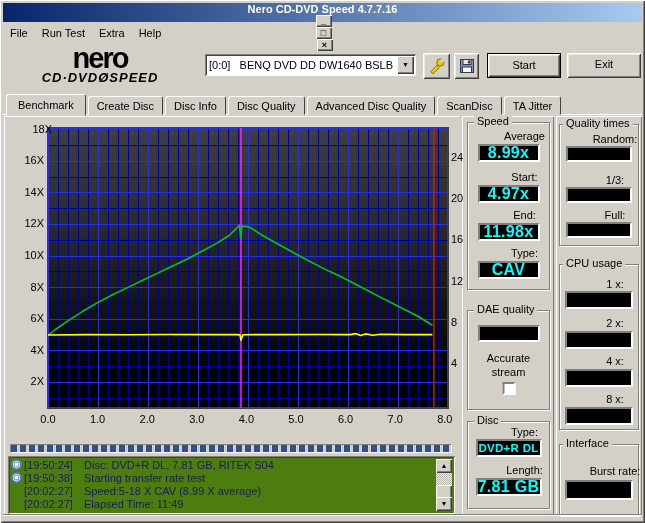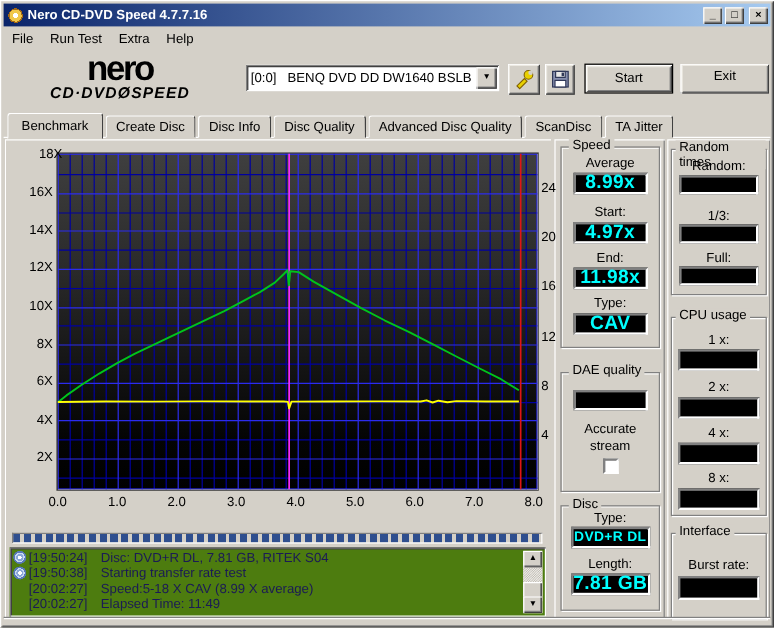--- a/index.html
+++ b/index.html
@@ -1,20 +1,20 @@
 <!DOCTYPE html>
 <html style="--lcd: #00ffff;"><head>
 <meta charset="utf-8">
 <style>
   html,body{margin:0;padding:0;background:#808080;}
   *{box-sizing:border-box;font-family:"Liberation Sans","DejaVu Sans",sans-serif;}
   #win{position:relative;width:645px;height:523px;background:#d4d0c8;overflow:hidden;
        box-shadow:inset 1px 1px 0 #ffffff, inset -1px -1px 0 #404040, inset 2px 2px 0 #d4d0c8, inset -2px -2px 0 #808080;}
   .titlebar{position:absolute;left:3px;top:3px;right:3px;height:19px;
-       background:linear-gradient(90deg,#0a246a,#a6caf0);display:flex;align-items:center;padding:0 2px;}
+       background:linear-gradient(90deg,#0a246a,#a6caf0);display:flex;align-items:center;padding:0 2px;flex-direction:column;}
   .titlebar .appicon{width:14px;height:14px;border-radius:50%;margin:0 3px 0 1px;
        background:radial-gradient(circle at 50% 50%, #ffffff 0 2px, #f0c84a 2px 5px, #a06818 5px 6px, transparent 6px);}
   .titlebar .ttext{color:#fff;font-weight:bold;font-size:11px;flex:1;white-space:nowrap;}
   .winbtn{width:16px;height:14px;background:#d4d0c8;margin-left:2px;font-size:9px;line-height:12px;text-align:center;
        box-shadow:inset 1px 1px 0 #fff, inset -1px -1px 0 #404040, inset -2px -2px 0 #808080;color:#000;font-weight:bold;}
   .menubar{position:absolute;left:3px;top:23px;right:3px;height:19px;display:flex;align-items:center;font-size:11px;}
   .menubar .mi{padding:2px 7px;}
   
   .logo{position:absolute;left:14px;top:46px;width:172px;text-align:center;color:#000;}
   .logo .l1{font-size:29px;font-weight:bold;letter-spacing:-2px;line-height:24px;}
@@ -57,21 +57,21 @@
        background:#d4d0c8;}
   .scrollv .sbtn{position:absolute;left:0;width:16px;height:14px;background:#d4d0c8;font-size:7px;line-height:13px;text-align:center;
        box-shadow:inset 1px 1px 0 #fff, inset -1px -1px 0 #404040, inset -2px -2px 0 #808080;}
   .scrollv .track{position:absolute;left:0;top:14px;bottom:14px;width:16px;background-color:#efede8;
        background-image:linear-gradient(45deg,#b8b4ac 25%,transparent 25%,transparent 75%,#b8b4ac 75%),
                         linear-gradient(45deg,#b8b4ac 25%,transparent 25%,transparent 75%,#b8b4ac 75%);
        background-size:2px 2px;background-position:0 0,1px 1px;}
   .scrollv .thumb{position:absolute;left:0;top:26px;width:16px;height:16px;background:#d4d0c8;
        box-shadow:inset 1px 1px 0 #fff, inset -1px -1px 0 #404040, inset -2px -2px 0 #808080;}
   
-  .group{position:absolute;border:1px solid #808080;box-shadow:inset 1px 1px 0 #fff, 1px 1px 0 #fff;}
+  .group{position:absolute;border:1px solid #808080;box-shadow:inset 1px 1px 0 #fff, 1px 1px 0 #fff;padding-left:16px;}
   .group .gtitle{position:absolute;top:-8px;left:6px;background:#d4d0c8;padding:0 3px;font-size:11px;}
   .glabel{position:absolute;width:100%;text-align:center;font-size:11px;color:#000;}
   .lcd{position:absolute;left:50%;transform:translateX(-50%);background:#000;color:var(--lcd,#00ffff);
        font-size:16px;font-weight:bold;text-align:center;letter-spacing:0.3px;
        border:2px solid;border-color:#808080 #ffffff #ffffff #808080;display:flex;align-items:center;justify-content:center;white-space:nowrap;}
   .chk{position:absolute;left:50%;transform:translateX(-50%);width:13px;height:13px;background:#fff;
        border:2px solid;border-color:#808080 #ffffff #ffffff #808080;}
   .statusbar{position:absolute;left:3px;bottom:3px;right:3px;height:6px;border-top:1px solid #808080;box-shadow:0 1px 0 #fff inset;}
 </style>
 </head>
@@ -297,21 +297,21 @@
 
   <div class="group" style="left:467px;top:421px;width:83px;height:88px;">
     <span class="gtitle">Disc</span>
     <span class="glabel" style="top:4px">Type:</span>
     <span class="lcd" style="top:17px;width:66px;height:18px;font-size:11.5px">DVD+R DL</span>
     <span class="glabel" style="top:42px">Length:</span>
     <span class="lcd" style="top:56px;width:66px;height:18px">7.81 GB</span>
   </div>
 
   <div class="group" style="left:559px;top:124px;width:80px;height:122px;">
-    <span class="gtitle" style="left:3px">Random times</span>
+    <span class="gtitle" style="left:3px">Quality times</span>
     <span class="glabel" style="top:8px">Random:</span>
     <span class="lcd" style="top:21px;width:66px;height:16px"></span>
     <span class="glabel" style="top:49px">1/3:</span>
     <span class="lcd" style="top:62px;width:66px;height:16px"></span>
     <span class="glabel" style="top:84px">Full:</span>
     <span class="lcd" style="top:97px;width:66px;height:16px"></span>
   </div>
 
   <div class="group" style="left:559px;top:264px;width:80px;height:166px;">
     <span class="gtitle" style="left:3px">CPU usage</span>

